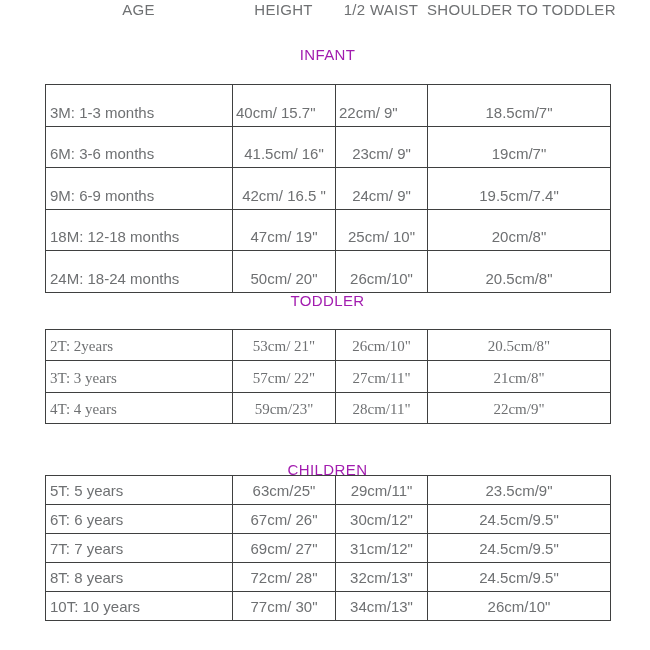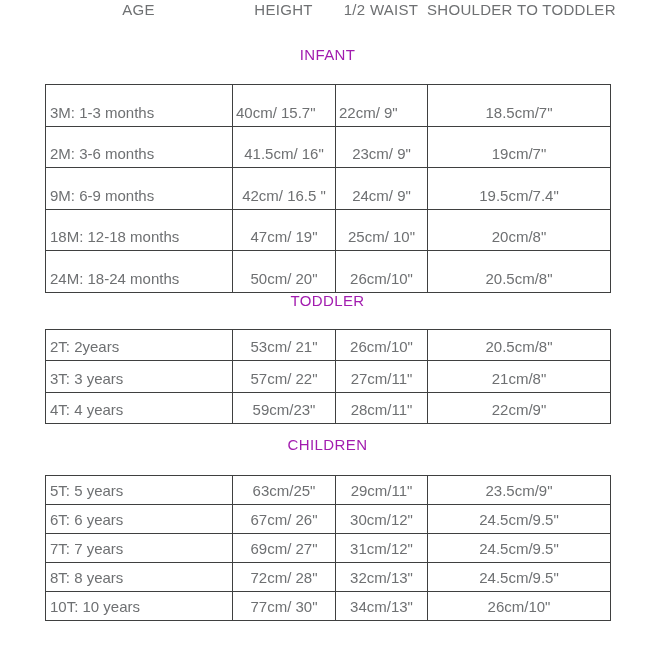--- a/index.html
+++ b/index.html
@@ -39,32 +39,32 @@
     position: absolute;
     left: 45px;
     width: 565px;
     text-align: center;
     font-size: 15px;
     letter-spacing: 0.4px;
     color: #a21caf;
   }
   .title-infant   { top: 46px;  }
   .title-toddler  { top: 292px; }
-  .title-children { top: 436px; }
+  .title-children { top: 461px; }
 
   
   table.size-table {
     position: absolute;
     left: 45px;
     width: 565px;
     border-collapse: collapse;
     table-layout: fixed;
   }
   .table-infant   { top: 84px;  height: 209px; }
-  .table-toddler  { top: 329px; height: 95px; }
+  .table-toddler  { top: 329px; height: 95px; font-family: Liberation Serif, serif; }
   .table-children { top: 475px; height: 136px; }
 
   table.size-table td {
     border: 1.5px solid #3f4040;
     font-size: 15px;
     color: #6e7072;
     vertical-align: bottom;
     padding: 6px 0 5px 0;
     white-space: nowrap;
     overflow: hidden;
@@ -106,21 +106,21 @@
         <col style="width:183px">
       </colgroup>
     <tbody>
         <tr>
           <td>3M: 1-3 months</td>
           <td>40cm/ 15.7"</td>
           <td>22cm/ 9"</td>
           <td>18.5cm/7"</td>
         </tr>
         <tr>
-          <td>2M: 3-6 months</td>
+          <td>6M: 3-6 months</td>
           <td>41.5cm/ 16"</td>
           <td>23cm/ 9"</td>
           <td>19cm/7"</td>
         </tr>
         <tr>
           <td>9M: 6-9 months</td>
           <td>42cm/ 16.5 "</td>
           <td>24cm/ 9"</td>
           <td>19.5cm/7.4"</td>
         </tr>

